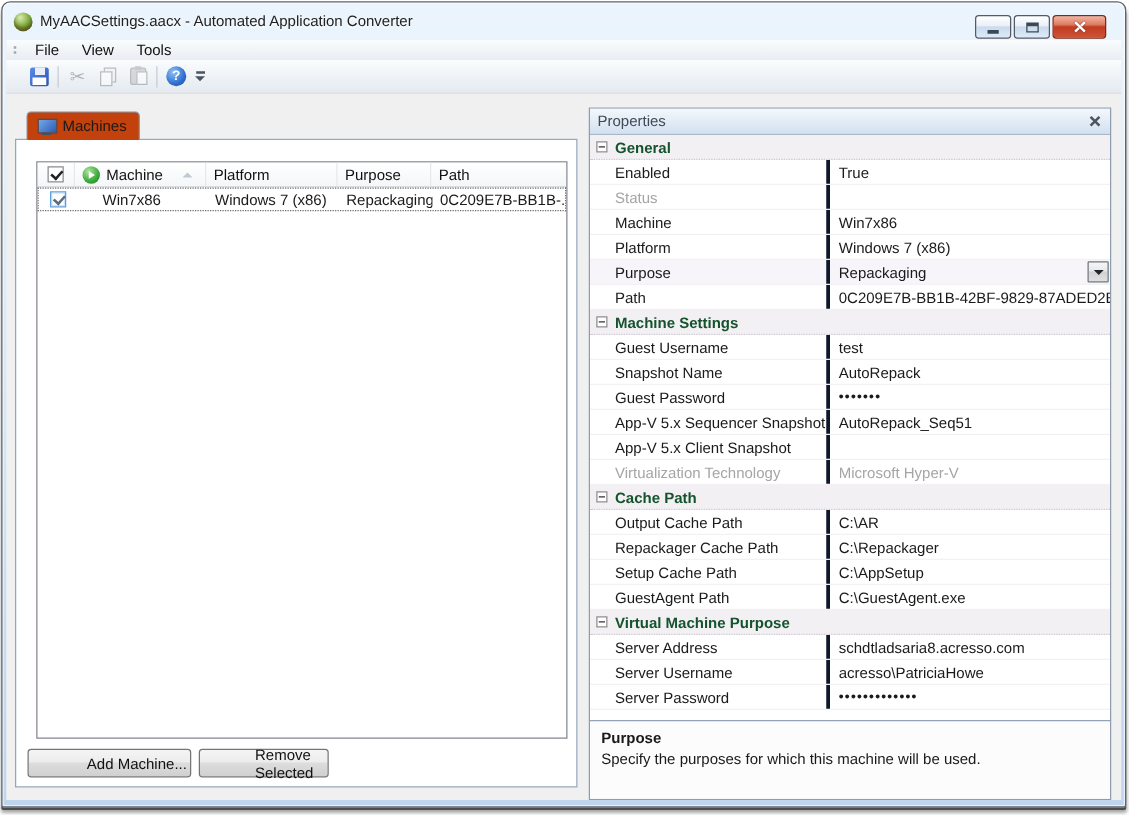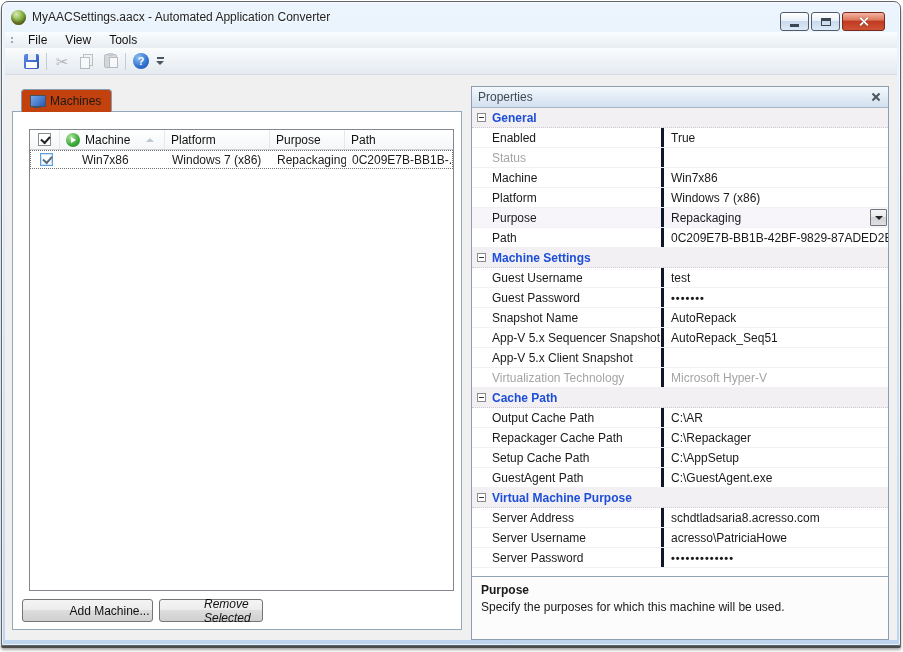--- a/index.html
+++ b/index.html
@@ -84,35 +84,35 @@
     border-left:5px solid #fff; border-top:3px solid transparent; border-bottom:3px solid transparent; }
   .sort-asc { width:0; height:0; border-left:4px solid transparent; border-right:4px solid transparent;
     border-bottom:4px solid #bfc9d3; margin-left:16px; }
   .lrow { height:19px; display:flex; border:1px dotted #6e6e6e; align-items:stretch; }
   .lcell { display:flex; align-items:center; padding-left:6px; white-space:nowrap; overflow:hidden; }
   .lcell.c1 { padding-left:21px; }
   .btn { position:absolute; height:23px; border:1px solid #757575; border-radius:3px; color:#111;
     background:linear-gradient(180deg,#f4f4f4 0%,#ededed 45%,#dddddd 50%,#d0d0d0 100%);
     display:flex; align-items:center; justify-content:center; font-size:12px;padding-left:44px; }
   .btn-add { left:9px; top:487px; width:131px; }
-  .btn-remove { left:146px; top:487px; width:104px;font-style:italic; }
+  .btn-remove { left:146px; top:487px; width:104px; }
 
   
   .props { position:absolute; left:466px; top:54px; width:418px; bottom:0; background:#ffffff; border:1px solid #8d9cae; }
   .phead { height:21px; background:linear-gradient(180deg,#f3f8fc 0%,#d2e0ef 100%); border-bottom:1px solid #a9b7c6;
     display:flex; align-items:center; padding:0 6px; color:#3f4a57; }
   .phead .spacer { flex:1; }
   .ic-close-x { width:12px; height:12px; position:relative; }
   .ic-close-x::before, .ic-close-x::after { content:""; position:absolute; left:5px; top:1px; width:2px; height:10px; background:#4d545c; }
   .ic-close-x::before { transform:rotate(45deg); }
   .ic-close-x::after { transform:rotate(-45deg); }
   .pgrid { position:absolute; left:0; right:0; top:21px; bottom:63px; overflow:hidden; background:#fff; }
   .prow { height:20px; display:flex; align-items:stretch; position:relative; }
   .prow.category { background:#f3f0f4; border-bottom:1px dotted #cfcad2; font-weight:bold; }
-  .prow.category .pname { border-right:none; width:auto; padding-left:20px; color:#1d4ed8; }
+  .prow.category .pname { border-right:none; width:auto; padding-left:20px; color:#14532d; }
   .expander { position:absolute; left:5px; top:5px; width:9px; height:9px; border:1px solid #8c8c8c; background:#fff; }
   .expander::after { content:""; position:absolute; left:1px; right:1px; top:3px; height:1px; background:#333; }
   .prow.item { border-bottom:1px solid #f3f1f4; }
   .pname { width:192px; padding-left:20px; display:flex; align-items:center; border-right:3px solid #0f172a; white-space:nowrap; overflow:hidden; }
   .pval { flex:1; padding-left:7px; display:flex; align-items:center; white-space:nowrap; overflow:hidden; position:relative; }
   .prow.item.disabled .pname, .prow.item.disabled .pval { color:#a5a5a5; }
   .prow.item.selected { background:#f7f5fa; }
   .combo-btn { position:absolute; right:1px; top:1px; bottom:1px; width:17px; border:1px solid #6e757e; border-radius:1px;
     background:linear-gradient(180deg,#f5f5f5 0%,#e9e9e9 45%,#d2d2d2 50%,#e0e0e0 100%);
     display:flex; align-items:center; justify-content:center; }
@@ -256,26 +256,26 @@
           </div>
           <div class="prow category">
             <span class="expander"></span>
             <div class="pname">Machine Settings</div>
           </div>
           <div class="prow item">
             <div class="pname">Guest Username</div>
             <div class="pval">test</div>
           </div>
           <div class="prow item">
+            <div class="pname">Snapshot Name</div>
+            <div class="pval">AutoRepack</div>
+          </div>
+          <div class="prow item">
             <div class="pname">Guest Password</div>
             <div class="pval masked">•••••••</div>
-          </div>
-          <div class="prow item">
-            <div class="pname">Snapshot Name</div>
-            <div class="pval">AutoRepack</div>
           </div>
           <div class="prow item">
             <div class="pname">App-V 5.x Sequencer Snapshot</div>
             <div class="pval">AutoRepack_Seq51</div>
           </div>
           <div class="prow item">
             <div class="pname">App-V 5.x Client Snapshot</div>
             <div class="pval"></div>
           </div>
           <div class="prow item disabled">

